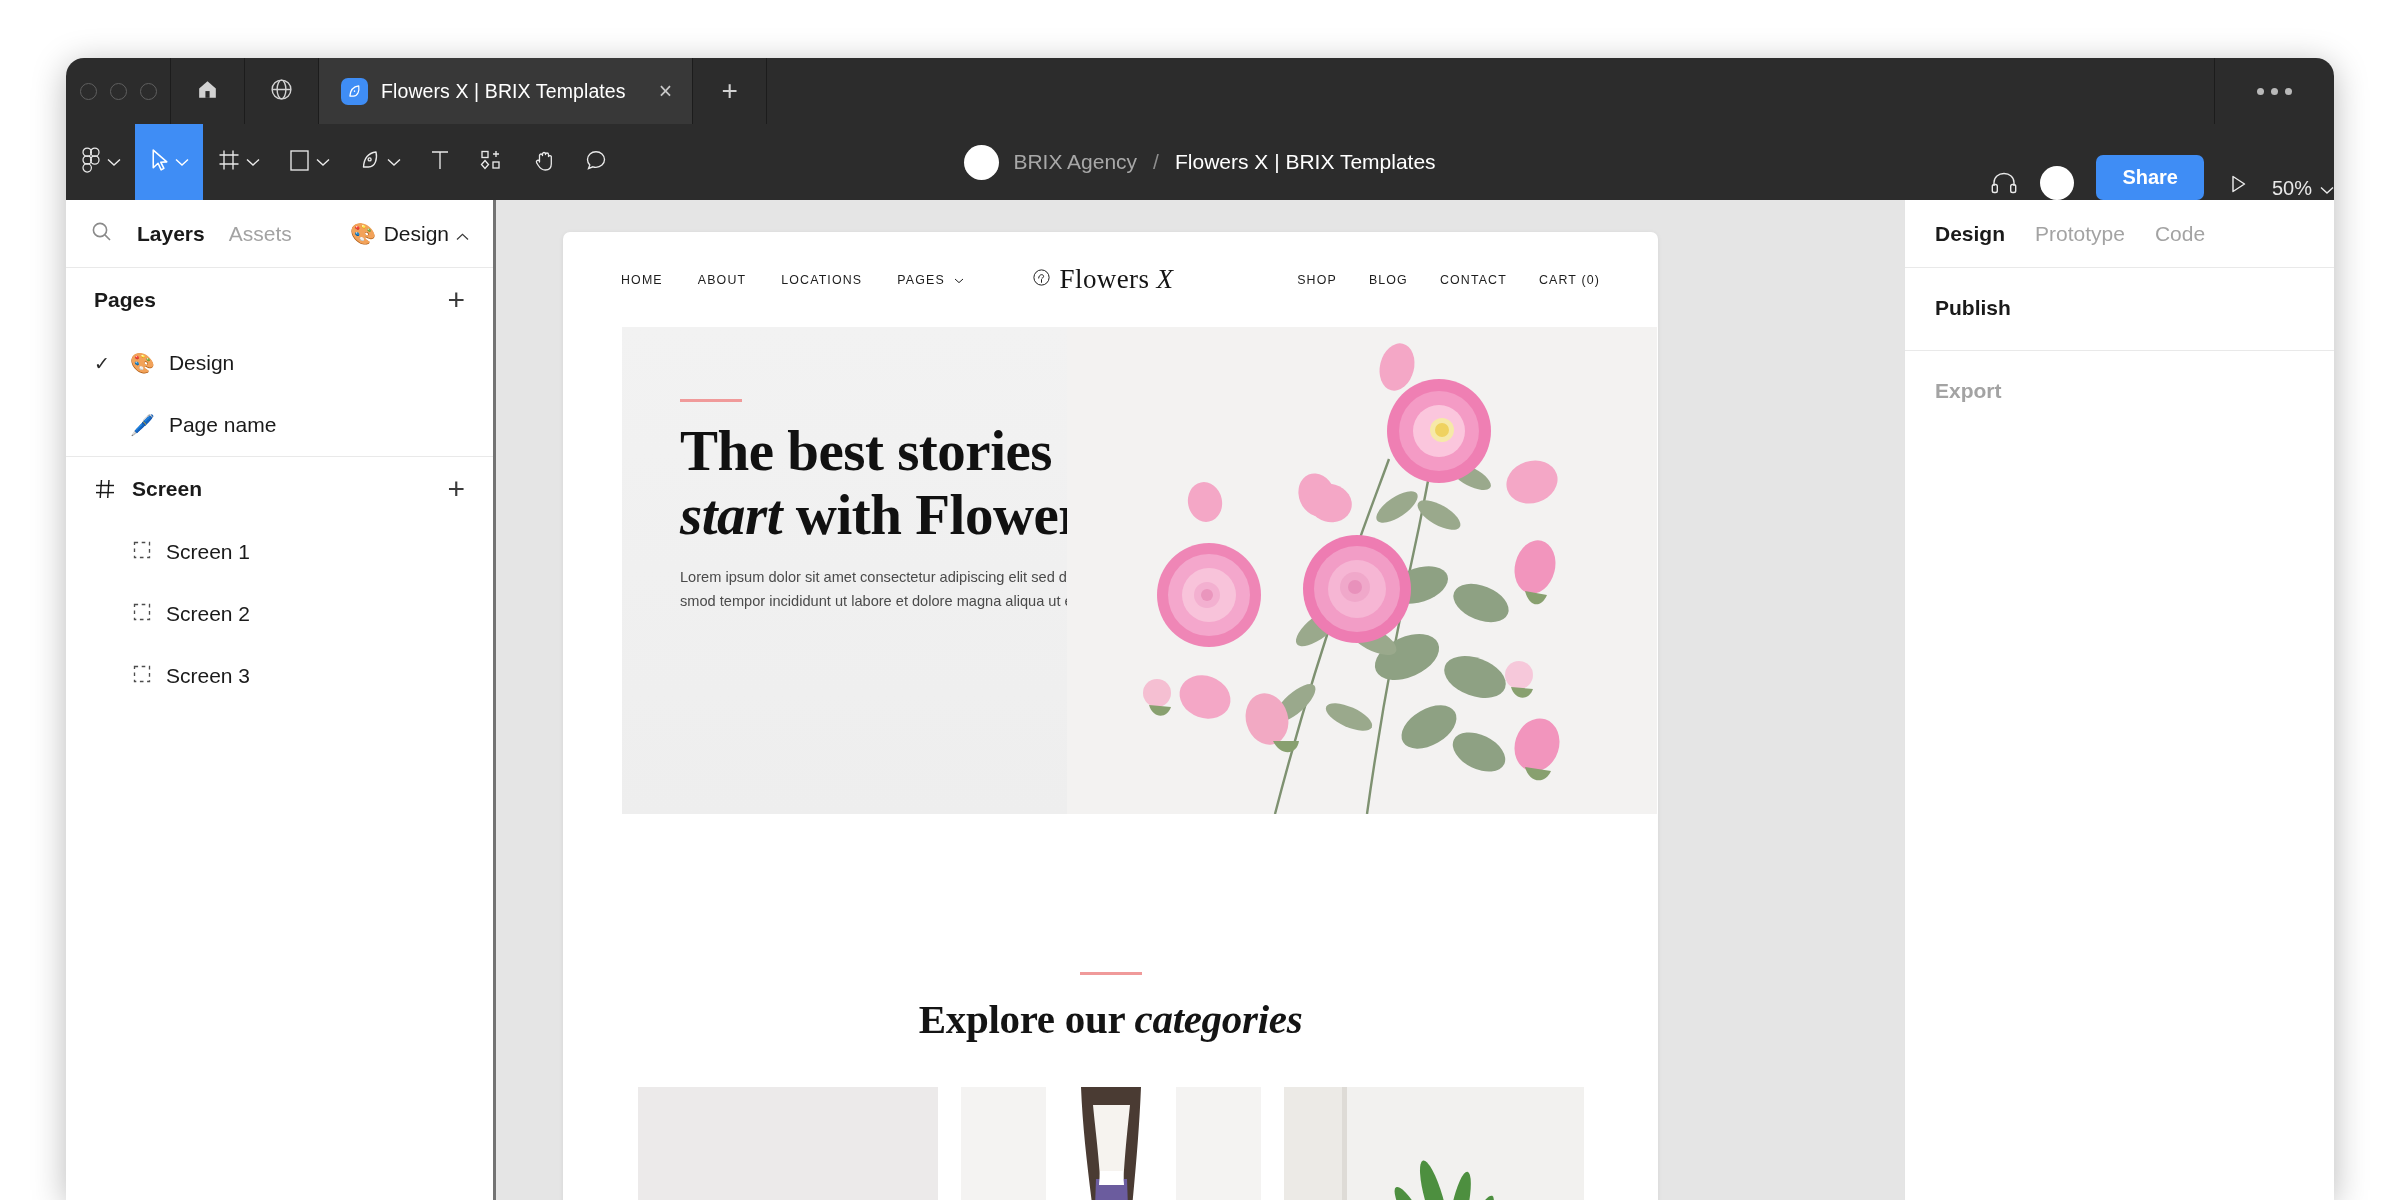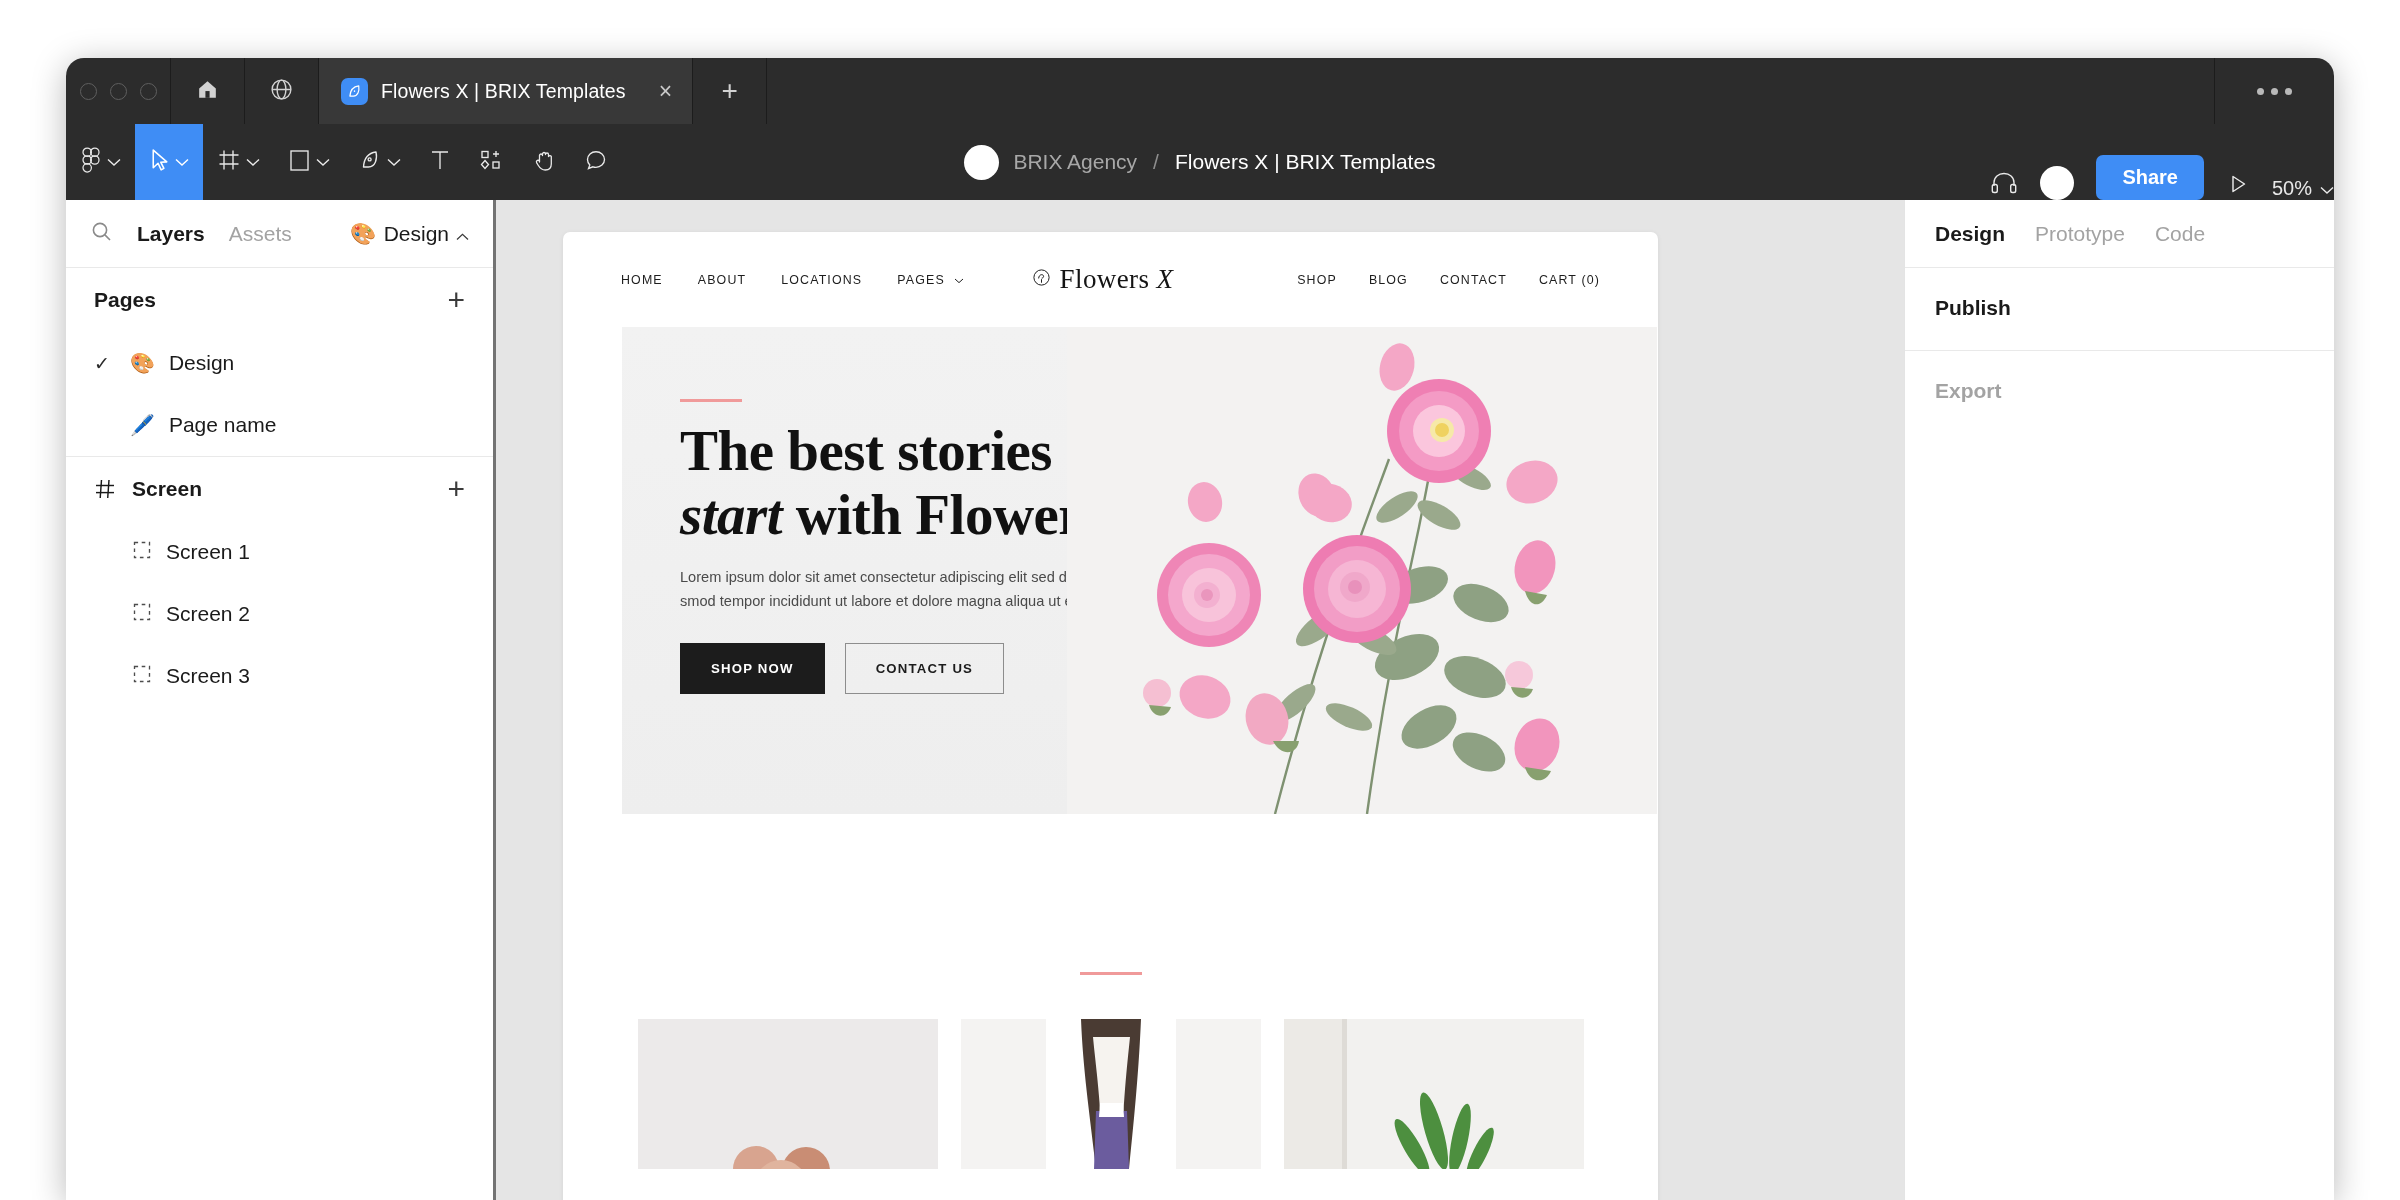--- a/index.html
+++ b/index.html
@@ -600,24 +600,20 @@
         </div>
 
         <div id="hero">
           <div id="hero-copy">
             <div class="accent-rule"></div>
             <h1 id="hero-title">
               <span>The best stories</span><br>
               <em>start</em><span> with Flowers</span>
             </h1>
             <p id="hero-sub">Lorem ipsum dolor sit amet consectetur adipiscing elit sed do smod tempor incididunt ut labore et dolore magna aliqua ut enim.</p>
-            <div id="hero-ctas">
-              <button class="btn-primary">SHOP NOW</button>
-              <button class="btn-secondary">CONTACT US</button>
-            </div>
           </div>
 
           <svg id="hero-art" viewBox="0 0 600 487" preserveAspectRatio="xMidYMid slice">
             <rect width="600" height="487" fill="#f3f2f1"></rect>
             <g stroke="#7e9171" stroke-width="2.4" fill="none">
               <path d="M300 487 C312 400 330 300 352 200 C362 150 370 110 374 78"></path>
               <path d="M208 487 C228 410 252 330 276 260 C296 200 312 160 322 132"></path>
             </g>
             <g fill="#8ea183">
               <ellipse cx="340" cy="330" rx="34" ry="20" transform="rotate(-24 340 330)"></ellipse>
@@ -678,20 +674,23 @@
               <circle cx="90" cy="366" r="14" fill="#f5bfd2"></circle>
               <path d="M82 378 C86 392 100 392 104 380" fill="#88a06f"></path>
               <circle cx="452" cy="348" r="14" fill="#f6c8da"></circle>
               <path d="M444 360 C448 374 462 374 466 362" fill="#88a06f"></path>
             </g>
           </svg>
         </div>
 
         <div id="categories">
           <div class="accent-rule"></div>
+          <h2 id="cat-title">
+            <span>Explore our </span><em>categories</em>
+          </h2>
           <div id="cat-cards">
             <div class="cat-card">
               <svg width="300" height="150" viewBox="0 0 300 150" preserveAspectRatio="xMidYMin slice">
                 <rect width="300" height="150" fill="#eceaea"></rect>
                 <circle cx="118" cy="150" r="23" fill="#d8a48f"></circle>
                 <circle cx="168" cy="152" r="24" fill="#c98d74"></circle>
                 <circle cx="143" cy="168" r="27" fill="#e0b49e"></circle>
               </svg>
             </div>
             <div class="cat-card">

